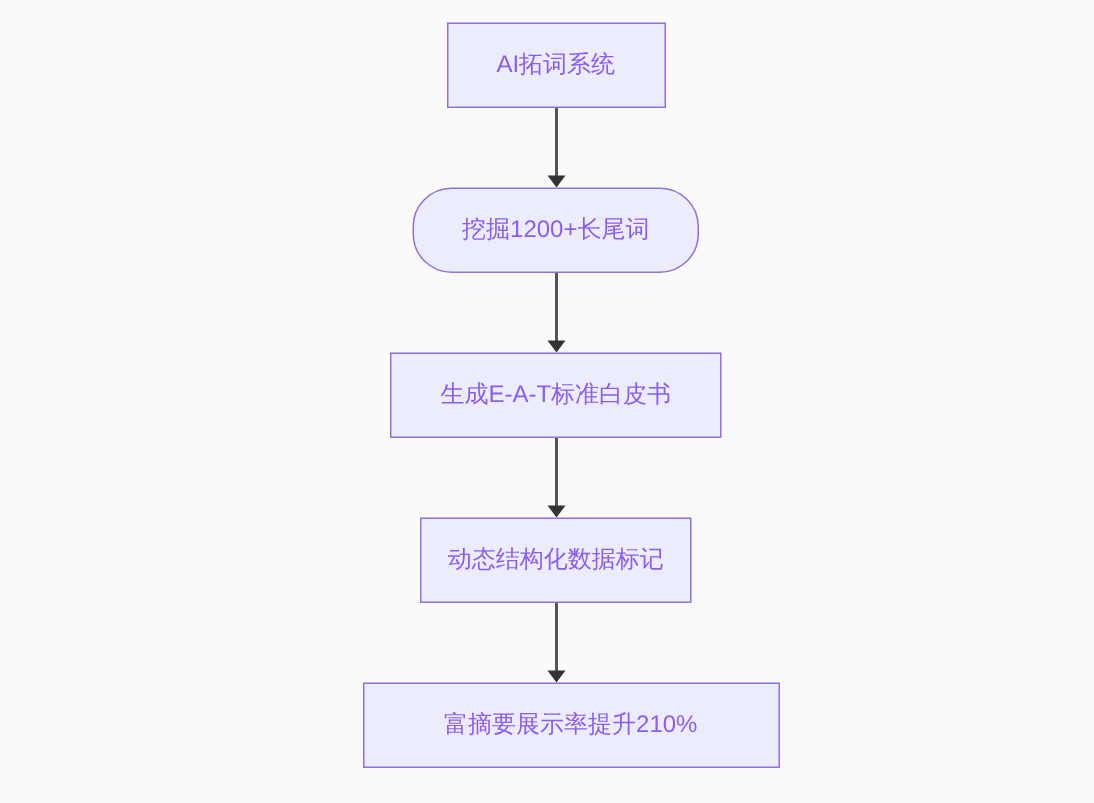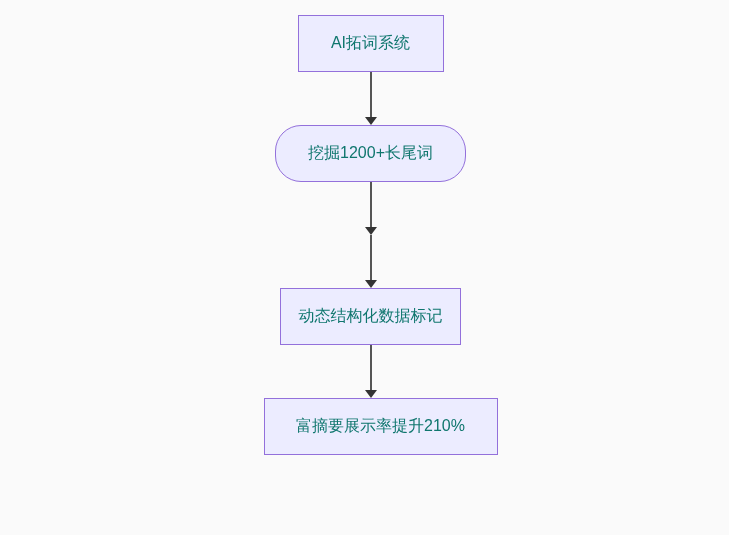--- a/index.html
+++ b/index.html
@@ -22,33 +22,33 @@
     align-items: center;
     padding-top: 15px;
     box-sizing: border-box;
     transform: translateX(6px); 
   }
   .node {
     box-sizing: border-box;
     height: 57px;
     background: #ECECFF;
     border: 1.5px solid #9370DB;
-    color: #0f766e;
+    color: #8b5cf6;
     font-size: 16px;
     display: flex;
     align-items: center;
     justify-content: center;
     flex-shrink: 0;
     white-space: nowrap;
   }
   .node-1 { width: 146px; }
   .node-2 { width: 191px; border-radius: 26px; }
   .node-3 { width: 221px; }
   .node-4 { width: 181px; }
-  .node-5 { width: 234px; margin-left: 20px; }
+  .node-5 { width: 278px; margin-left: 20px; }
   .edge {
     position: relative;
     width: 2px;
     height: 53px;
     flex-shrink: 0;
   }
   .edge .line {
     position: absolute;
     top: 0;
     left: 0;
@@ -84,20 +84,23 @@
 
   <div class="node node-2">
     <span>挖掘1200+长尾词</span>
   </div>
 
   <div class="edge">
     <div class="line"></div>
     <div class="head"></div>
   </div>
 
+  <div class="node node-3">
+    <span>生成E-A-T标准白皮书</span>
+  </div>
 
   <div class="edge">
     <div class="line"></div>
     <div class="head"></div>
   </div>
 
   <div class="node node-4">
     <span>动态结构化数据标记</span>
   </div>
 

